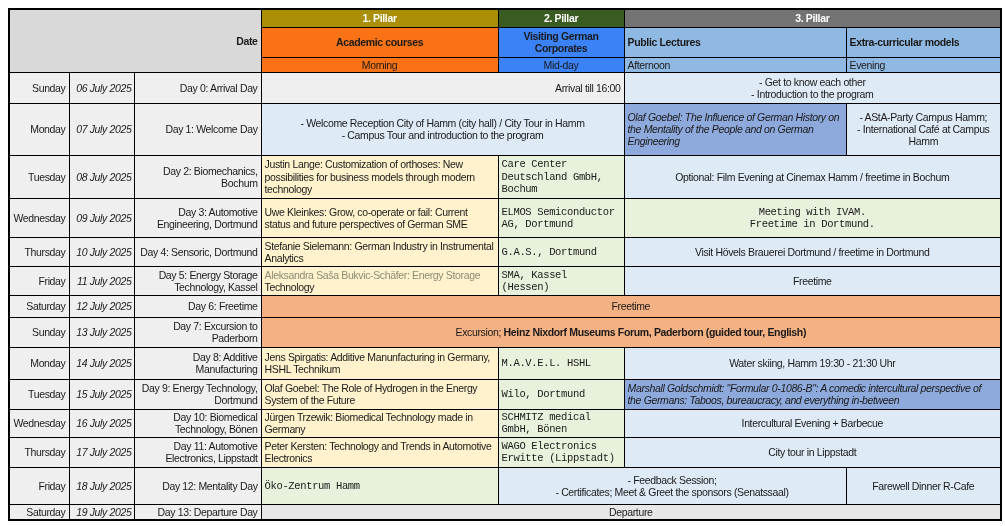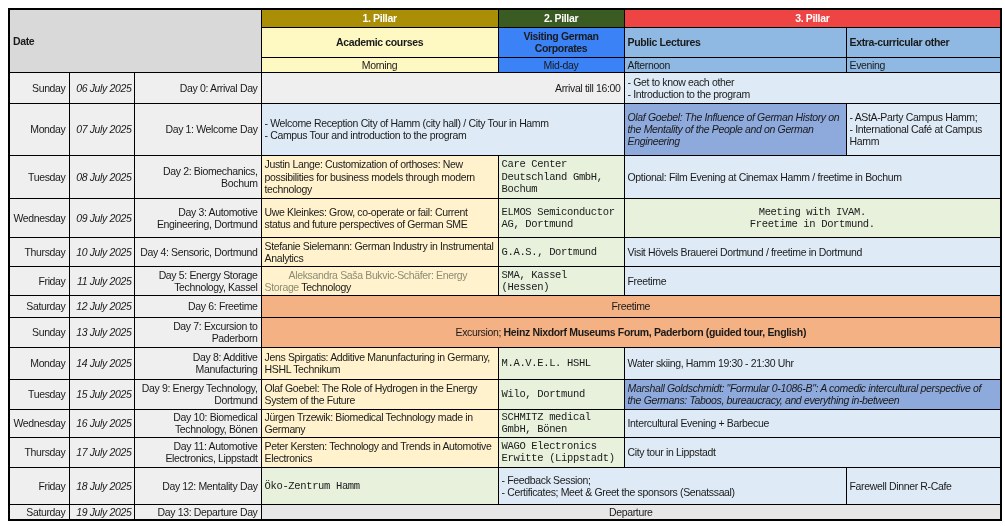--- a/index.html
+++ b/index.html
@@ -5,36 +5,36 @@
   html,body{margin:0;padding:0;background:#fff;}
   body{width:1005px;height:526px;position:relative;font-family:"Liberation Sans",sans-serif;color:#1a1a1a;}
   table{position:absolute;left:8px;top:8px;width:992px;border-collapse:collapse;table-layout:fixed;
         border:2px solid #000;font-size:10.5px;letter-spacing:-0.35px;line-height:1.15;}
   td{border:1px solid #000;padding:1px 3px;vertical-align:middle;overflow:hidden;}
   .b{font-weight:bold;}
   .ctr{text-align:center;}
   .rt{text-align:right;padding-right:2px;font-style:italic;}
   .wh{color:#fff;}
   
-  .h-date{background:#D9D9D9;font-weight:bold;text-align:left;}
+  .h-date{background:#D9D9D9;font-weight:bold;text-align:right;}
   .p1d{background:#A98E06;}
-  .p1l{background:#fef9c3;}
+  .p1l{background:#f97316;}
   .p2d{background:#3A5B22;}
   .p2l{background:#3b82f6;}
-  .p3d{background:#ef4444;}
+  .p3d{background:#737373;}
   .p3l{background:#8FB9E2;}
   
   .c-gray{background:#EFEFEF;text-align:right;}
   .y{background:#FFF2CC;}
   .g{background:#E8F1DC;font-family:Liberation Mono, monospace;}
   .bm{background:#8EA9DB;font-style:italic;}
-  .bp{background:#DEEAF6;}
+  .bp{background:#DEEAF6;text-align:center;}
   .or{background:#F4B183;}
   .gr{background:#E7E7E7;}
-  .muted{color:#8C8C75;margin-left:24px;}
+  .muted{color:#8C8C75;}
 </style>
 </head>
 <body>
 
 <table>
   <colgroup>
     <col style="width:60px">
       <col style="width:65px">
       <col style="width:127px">
     <col style="width:237px">
@@ -47,21 +47,21 @@
       <tr style="height:18px">
     <td colspan="3" rowspan="3" class="h-date">Date</td>
     <td class="p1d b ctr wh">1. Pillar</td>
     <td class="p2d b ctr wh">2. Pillar</td>
     <td colspan="2" class="p3d b ctr wh">3. Pillar</td>
   </tr>
   <tr style="height:30px">
     <td class="p1l b ctr">Academic courses</td>
     <td class="p2l b ctr">Visiting German Corporates</td>
     <td class="p3l b">Public Lectures</td>
-    <td class="p3l b">Extra-curricular other</td>
+    <td class="p3l b">Extra-curricular models</td>
   </tr>
   <tr style="height:14px">
     <td class="p1l ctr">Morning</td>
     <td class="p2l ctr">Mid-day</td>
     <td class="p3l">Afternoon</td>
     <td class="p3l">Evening</td>
   </tr>
 
   <tr style="height:31px">
     <td class="c-gray">Sunday</td>

